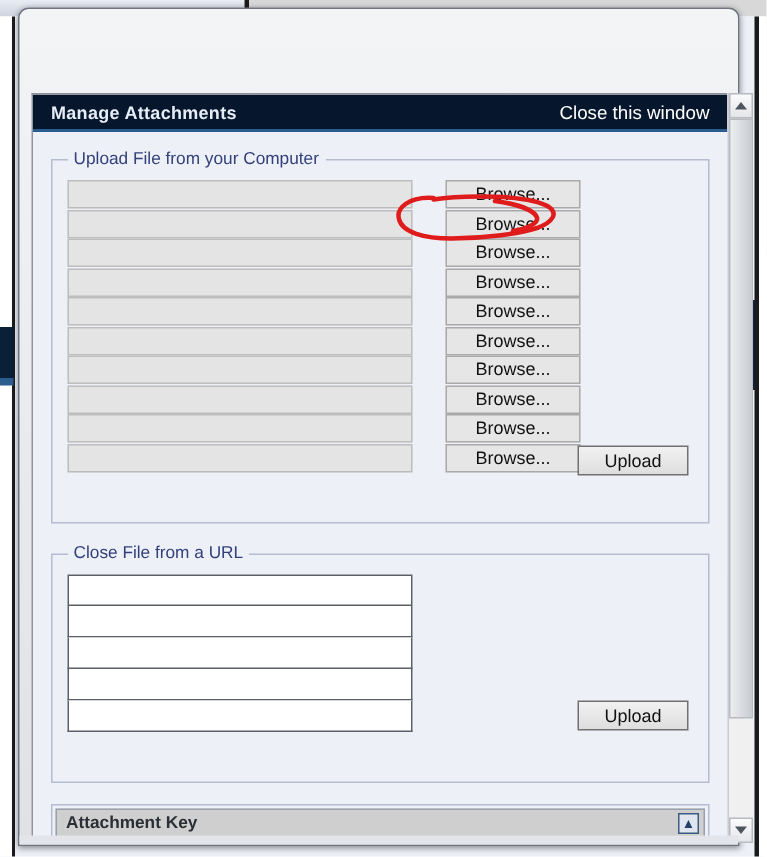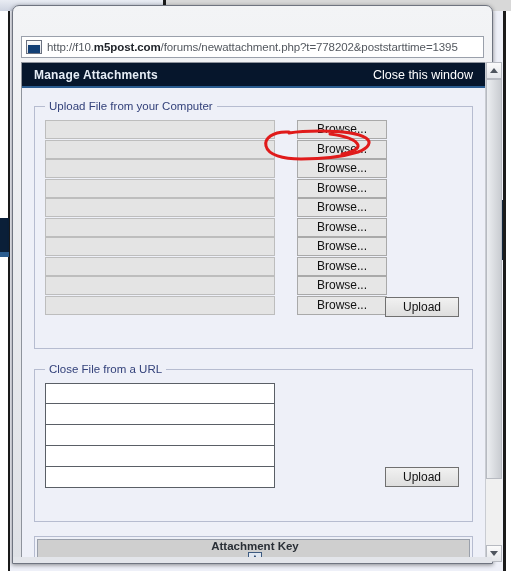--- a/index.html
+++ b/index.html
@@ -107,21 +107,21 @@
   .urlupload{
     position:absolute;left:340px;top:-22px;width:74px;height:20px;
     background:linear-gradient(#f1f1f1,#dedede);border:1px solid #707070;
     box-sizing:border-box;font-size:12px;color:#111;text-align:center;line-height:18px;
   }
 
   
   .akey{border:1px solid #b6bcd0;background:#eef0f8;padding:2px;margin-bottom:10px;}
   .akey-bar{
     height:20px;background:#cfcfcf;border:1px solid #9aa0ab;box-sizing:border-box;
-    display:flex;align-items:center;justify-content:space-between;padding:0 3px 0 6px;flex-direction:column;
+    display:flex;align-items:center;justify-content:space-between;padding:0 3px 0 6px;
   }
   .akey-bar .t{font-size:11.5px;font-weight:bold;color:#2a2f36;}
   .collapse-ico{
     width:14px;height:14px;border:1px solid #3d5a80;background:#dfe6f0;
     display:flex;align-items:center;justify-content:center;box-sizing:border-box;
   }
   .collapse-ico span{color:#23406b;font-size:9px;line-height:1;}
   .akey-table{width:100%;border-collapse:collapse;table-layout:fixed;}
   .akey-table th{
     background:#06162c;color:#ffffff;font-size:11.5px;font-weight:bold;text-align:left;
@@ -158,24 +158,20 @@
   <div class="bg-left-rule"></div>
   <div class="bg-left-dark"></div>
   <div class="bg-left-dark2"></div>
   <div class="bg-right-dark"></div>
   <div class="bg-right-rule"></div>
   <div class="bg-right-strip"></div>
 
   <div class="ie-window">
 
 
-    <div class="addrbar">
-      <span class="addr-ico"></span>
-      <span class="addr-text"><span>http://f10.</span><b>m5post.com</b><span>/forums/newattachment.php?t=778202&amp;poststarttime=1395</span></span>
-    </div>
 
     <div class="viewport">
       <div class="page">
 
         <div class="pagehead">
           <span class="ph-title">Manage Attachments</span>
           <span class="ph-close">Close this window</span>
         </div>
 
         <div class="content">

